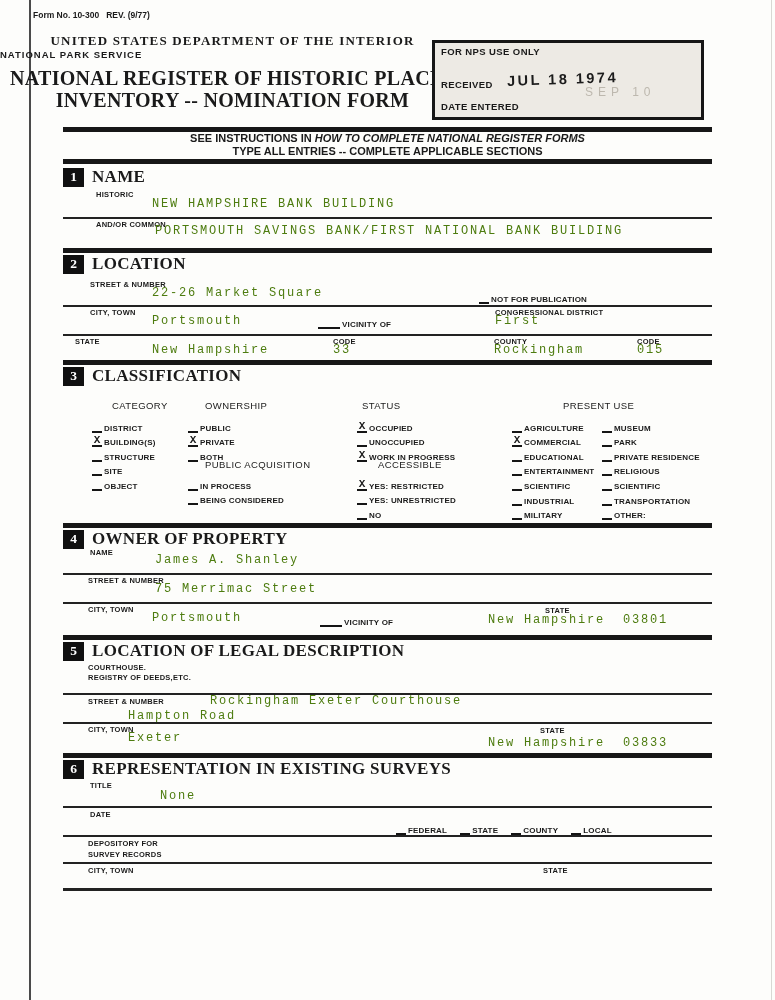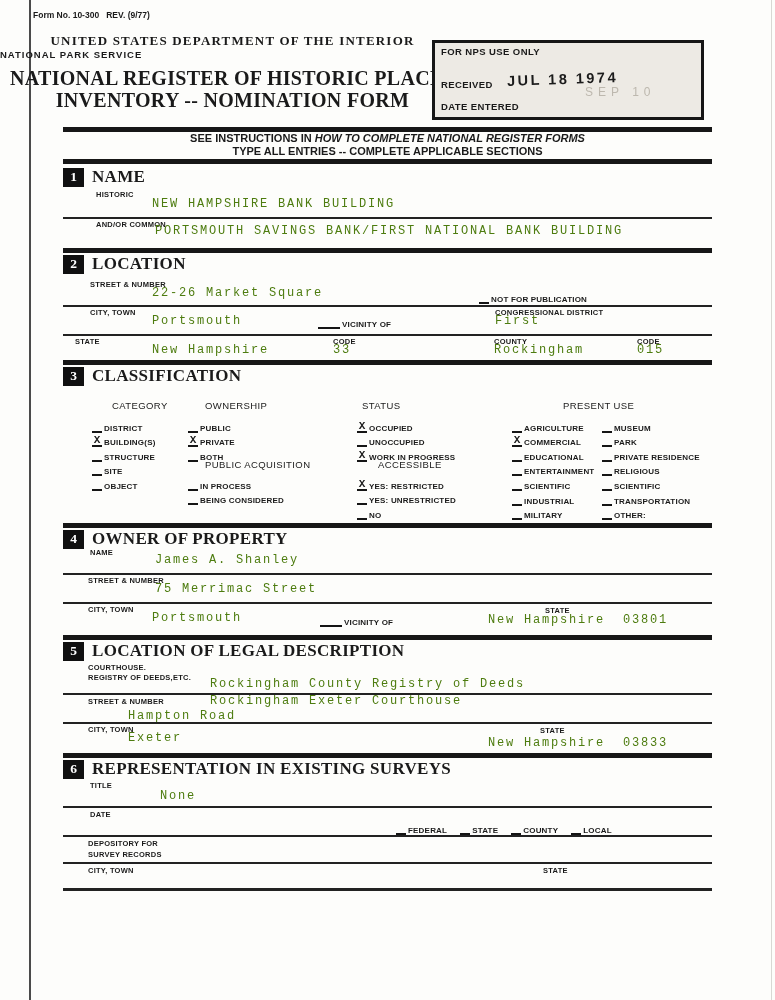--- a/index.html
+++ b/index.html
@@ -289,21 +289,20 @@
   <div class="abs lbl" style="left:545px;top:606px">STATE</div>
   <div class="abs typed" style="left:488px;top:613px">New Hampshire  03801</div>
 
   <div class="bar" style="top:635px"></div>
   <div class="sec-head" style="left:63px;top:641px">
     <span class="sec-num">5</span>
     <span class="sec-title">LOCATION OF LEGAL DESCRIPTION</span>
   </div>
   <div class="abs lbl" style="left:88px;top:663px">COURTHOUSE.</div>
   <div class="abs lbl" style="left:88px;top:673px">REGISTRY OF DEEDS,ETC.</div>
-  <div class="abs typed" style="left:210px;top:677px">Rockingham County Registry of Deeds</div>
   <div class="hr" style="top:693px"></div>
   <div class="abs lbl" style="left:88px;top:697px">STREET &amp; NUMBER</div>
   <div class="abs typed" style="left:210px;top:694px">Rockingham Exeter Courthouse</div>
   <div class="abs typed" style="left:128px;top:709px">Hampton Road</div>
   <div class="hr" style="top:722px"></div>
   <div class="abs lbl" style="left:88px;top:725px">CITY, TOWN</div>
   <div class="abs typed" style="left:128px;top:731px">Exeter</div>
   <div class="abs lbl" style="left:540px;top:726px">STATE</div>
   <div class="abs typed" style="left:488px;top:736px">New Hampshire  03833</div>
 

